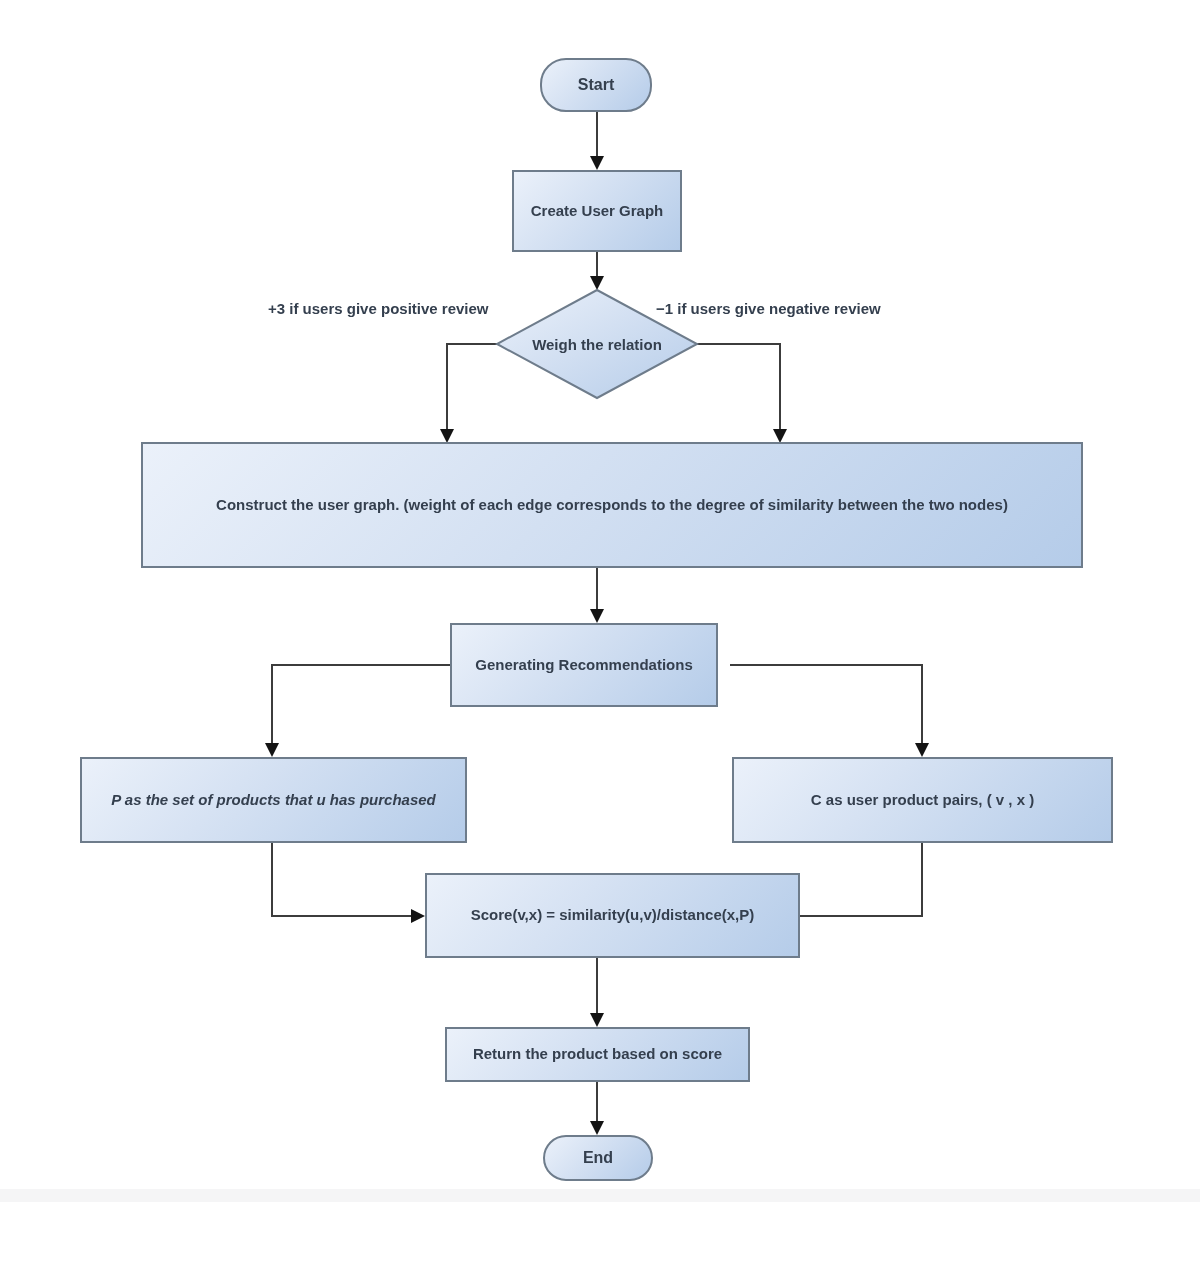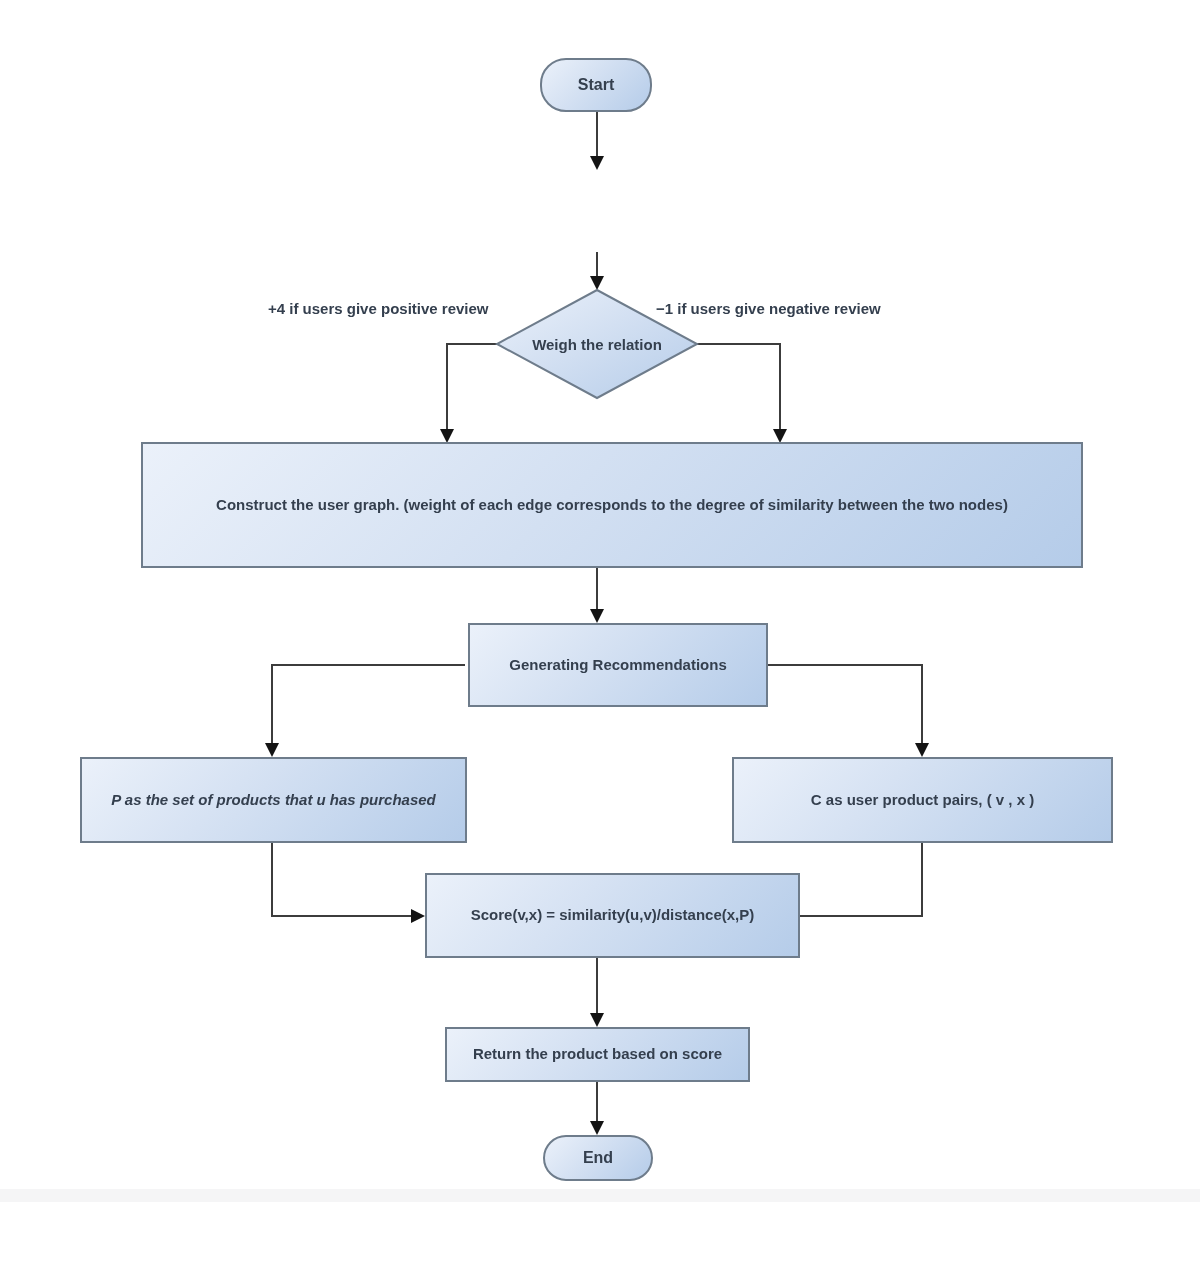--- a/index.html
+++ b/index.html
@@ -132,30 +132,31 @@
     <g>
       <line x1="597" y1="1082" x2="597" y2="1121"></line>
       <polygon class="arrow" points="590,1121 604,1121 597,1135"></polygon>
     </g>
 
     <polygon class="diamond" points="597,290 697,344 597,398 497,344" fill="url(#nodeGrad)"></polygon>
   </svg>
 
   <div class="node terminator" style="left:540px; top:58px; width:112px; height:54px;">Start</div>
 
+  <div class="node" style="left:512px; top:170px; width:170px; height:82px;">Create User Graph</div>
 
   <div class="diamond-label" style="left:497px; top:290px; width:200px; height:108px;">Weigh the relation</div>
 
-  <div class="annotation" style="left:268px; top:300px;">+4 if users give positive review</div>
+  <div class="annotation" style="left:268px; top:300px;">+3 if users give positive review</div>
 
   <div class="annotation" style="left:656px; top:300px;">−1 if users give negative review</div>
 
   <div class="node" style="left:141px; top:442px; width:942px; height:126px;">Construct the user graph. (weight of each edge corresponds to the degree of similarity between the two nodes)</div>
 
-  <div class="node" style="left:468px; top:623px; width:300px; height:84px;">Generating Recommendations</div>
+  <div class="node" style="left:450px; top:623px; width:268px; height:84px;">Generating Recommendations</div>
 
   <div class="node" style="left:80px; top:757px; width:387px; height:86px;font-style:italic;">P as the set of products that u has purchased</div>
 
   <div class="node" style="left:732px; top:757px; width:381px; height:86px;">C as user product pairs, ( v , x )</div>
 
   <div class="node" style="left:425px; top:873px; width:375px; height:85px;">Score(v,x) = similarity(u,v)/distance(x,P)</div>
 
   <div class="node" style="left:445px; top:1027px; width:305px; height:55px;">Return the product based on score</div>
 
   <div class="node terminator" style="left:543px; top:1135px; width:110px; height:46px;">End</div>

